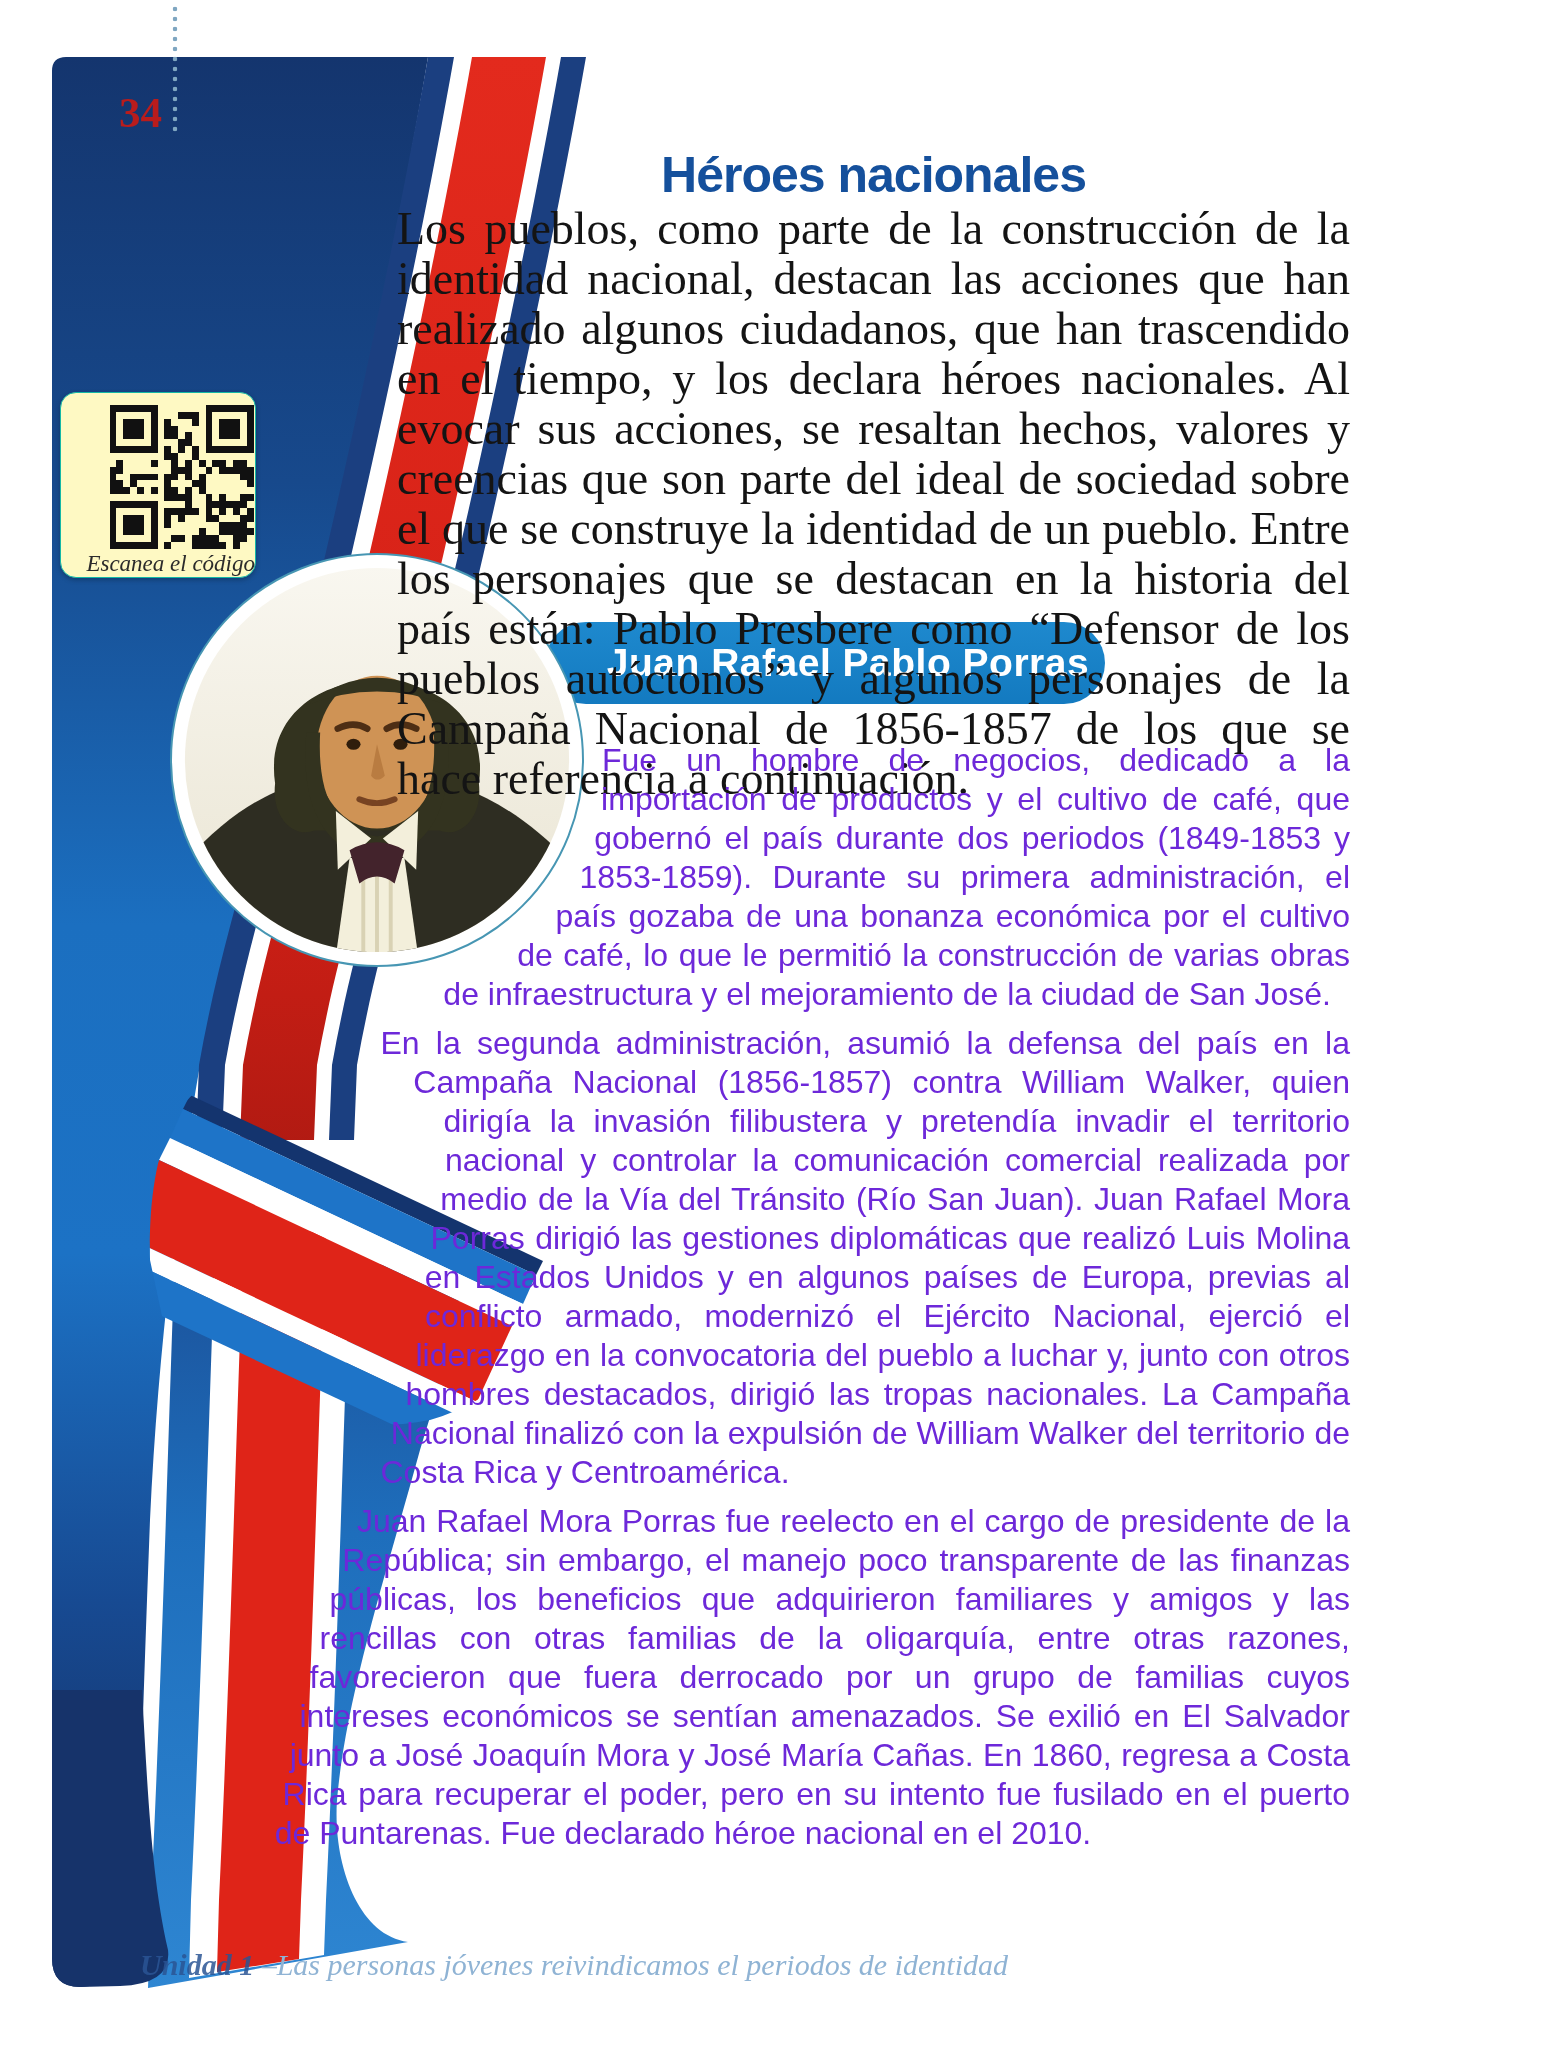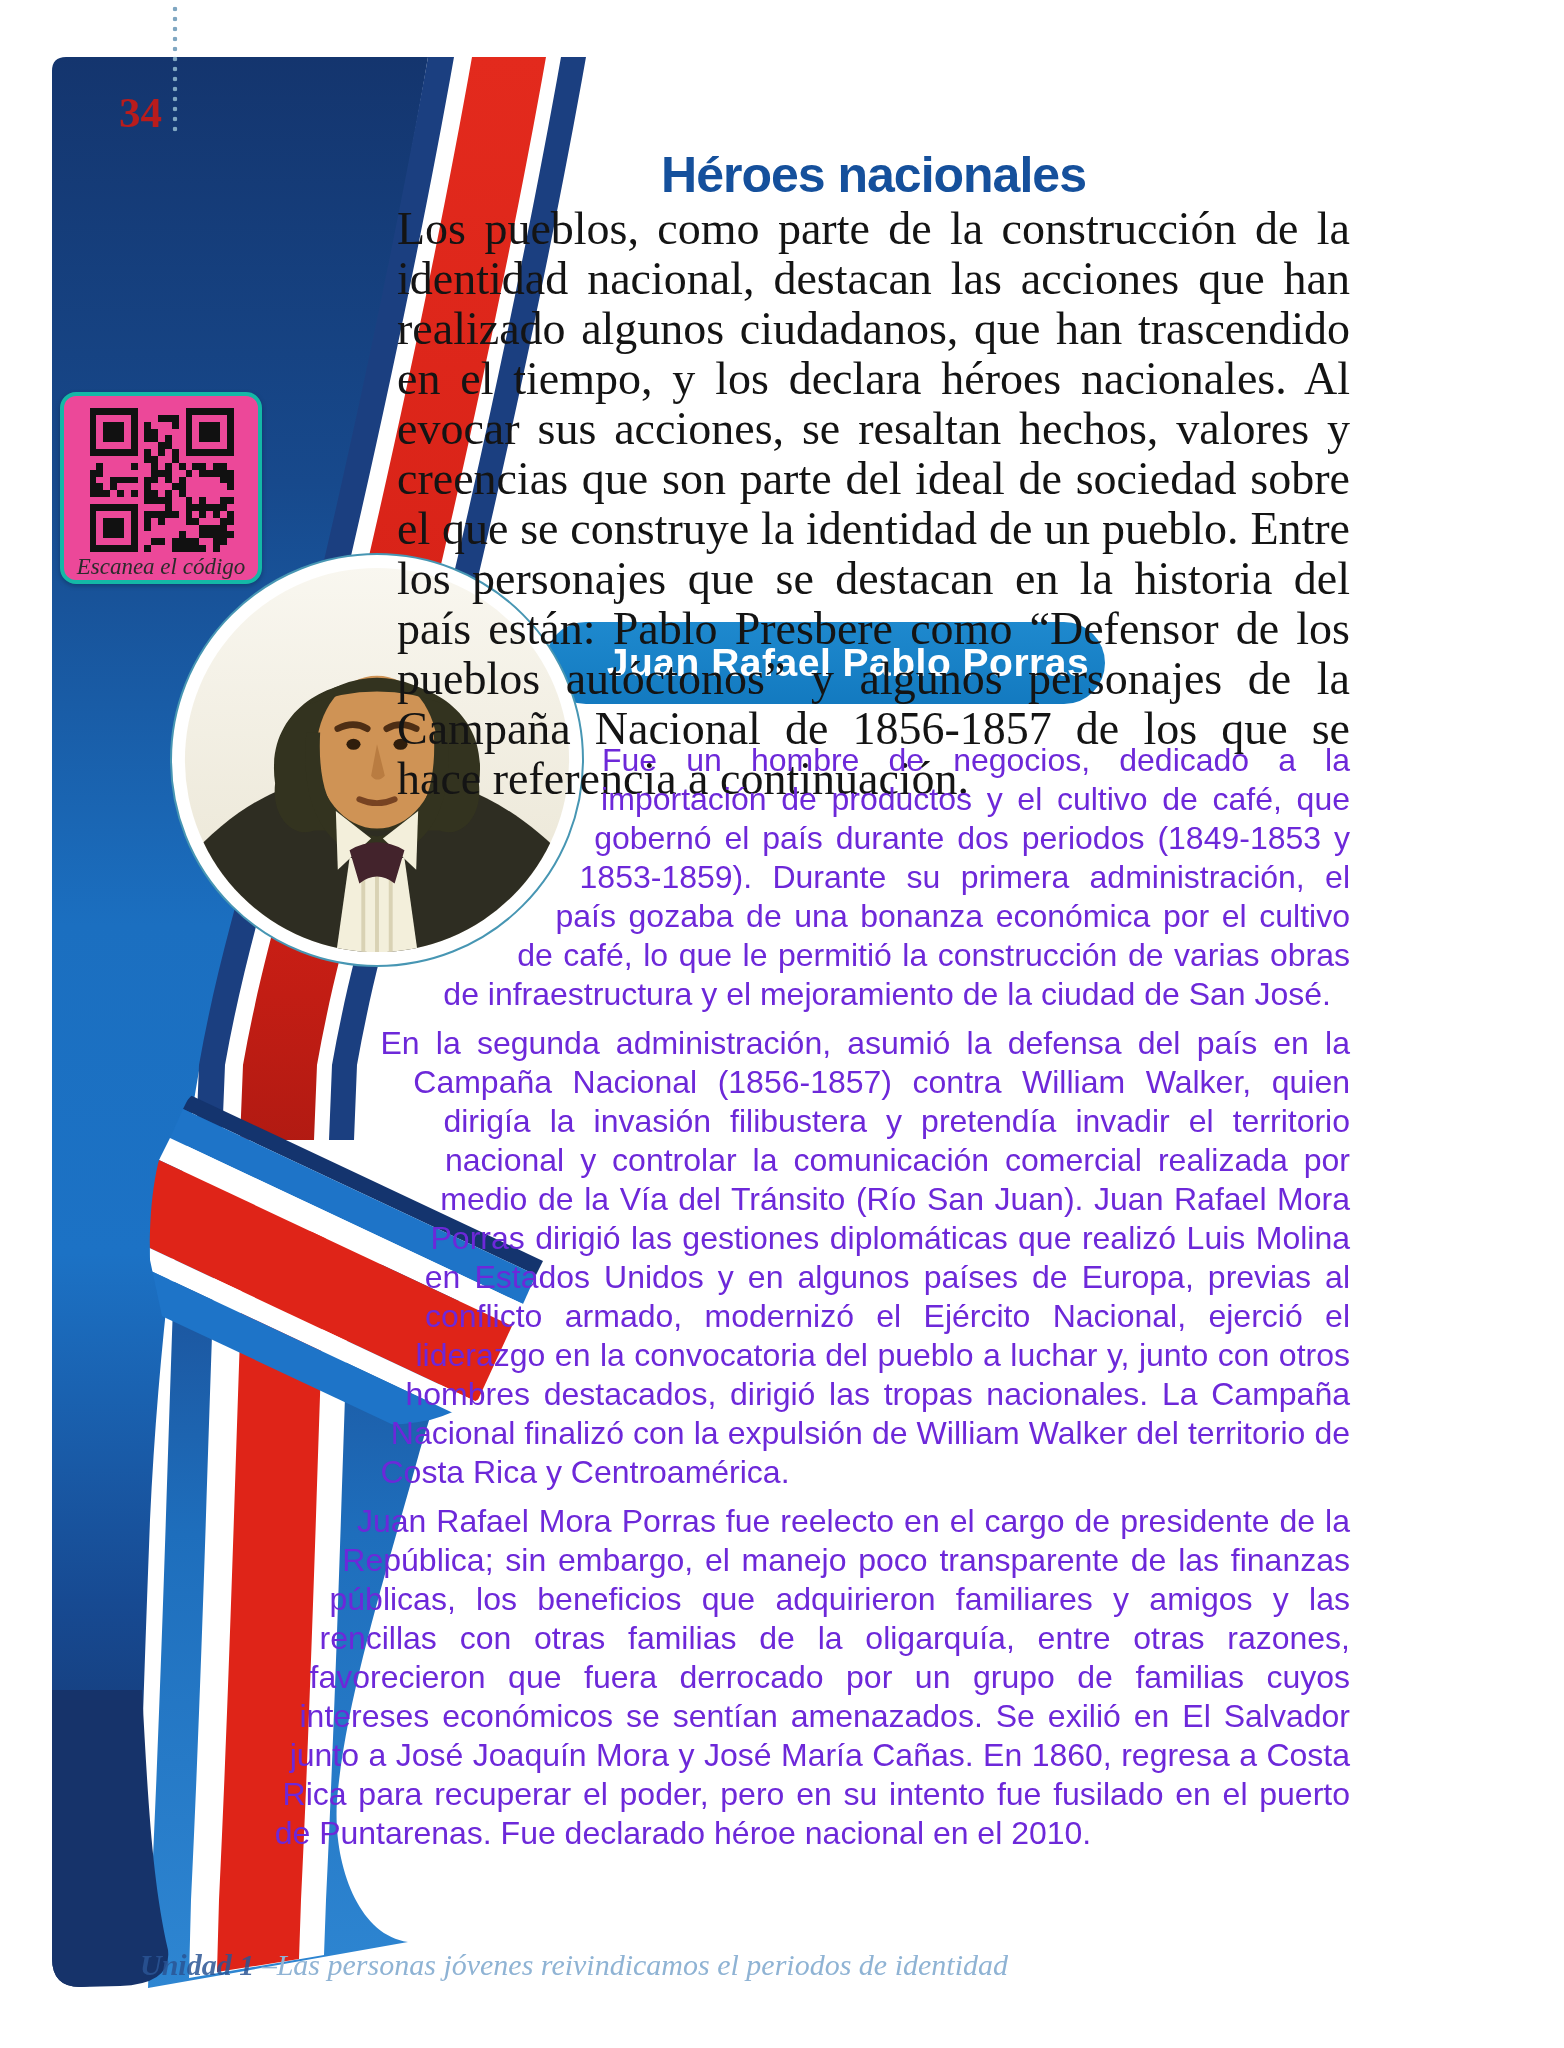--- a/index.html
+++ b/index.html
@@ -16,23 +16,23 @@
     background-size:6px 10px;background-repeat:repeat-y;
   }
   .page-number{
     position:absolute;left:92px;top:88px;width:70px;z-index:2;
     font-family:"Liberation Serif",serif;font-weight:bold;font-size:43px;
     color:#b91c1c;text-align:right;
   }
   
   .qr-card{
     position:absolute;left:60px;top:392px;width:194px;height:184px;z-index:2;
-    background:#ec4899;border:4px solid #14b8a6;border-radius:16px;
+    background:#fef9c3;border:1px solid #14b8a6;border-radius:16px;
     box-shadow:0 2px 5px rgba(0,0,0,.25);
-    display:flex;flex-direction:column;align-items:center;
+    display:flex;flex-direction:column;align-items:flex-end;
   }
   .qr-card svg{margin-top:12px;}
   .qr-caption{
     font-family:"Liberation Serif",serif;font-style:italic;font-size:23px;
     color:#2b2b2b;margin-top:2px;white-space:nowrap;
   }
   
   .article-title{
     position:absolute;left:397px;top:112px;width:953px;z-index:3;
     text-align:center;font-weight:bold;font-size:50px;letter-spacing:-1px;

